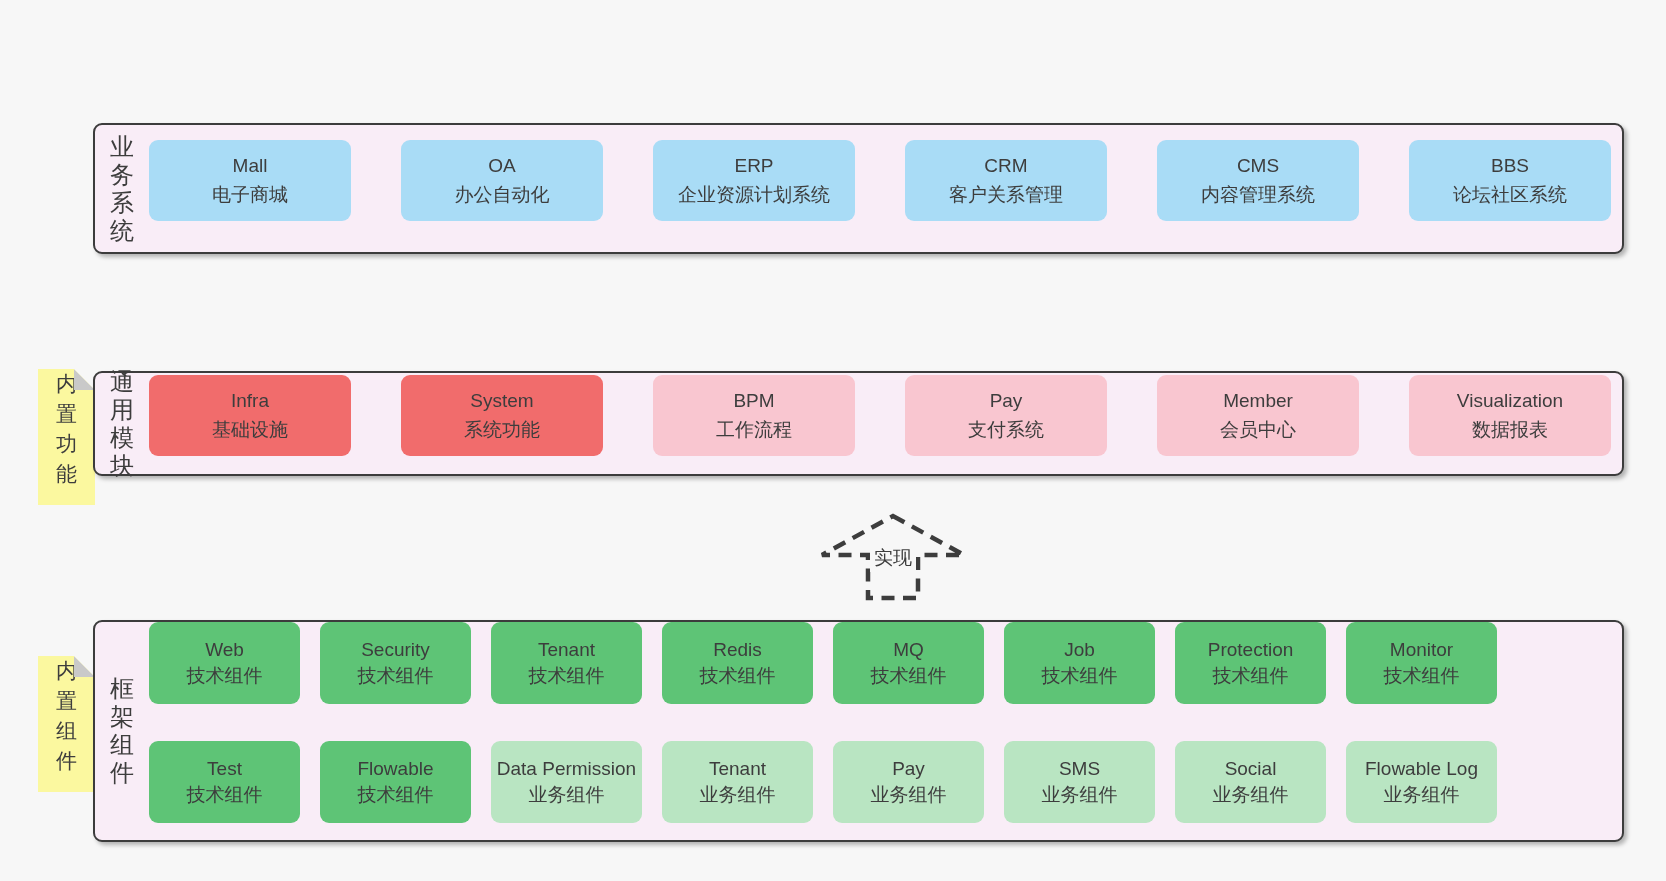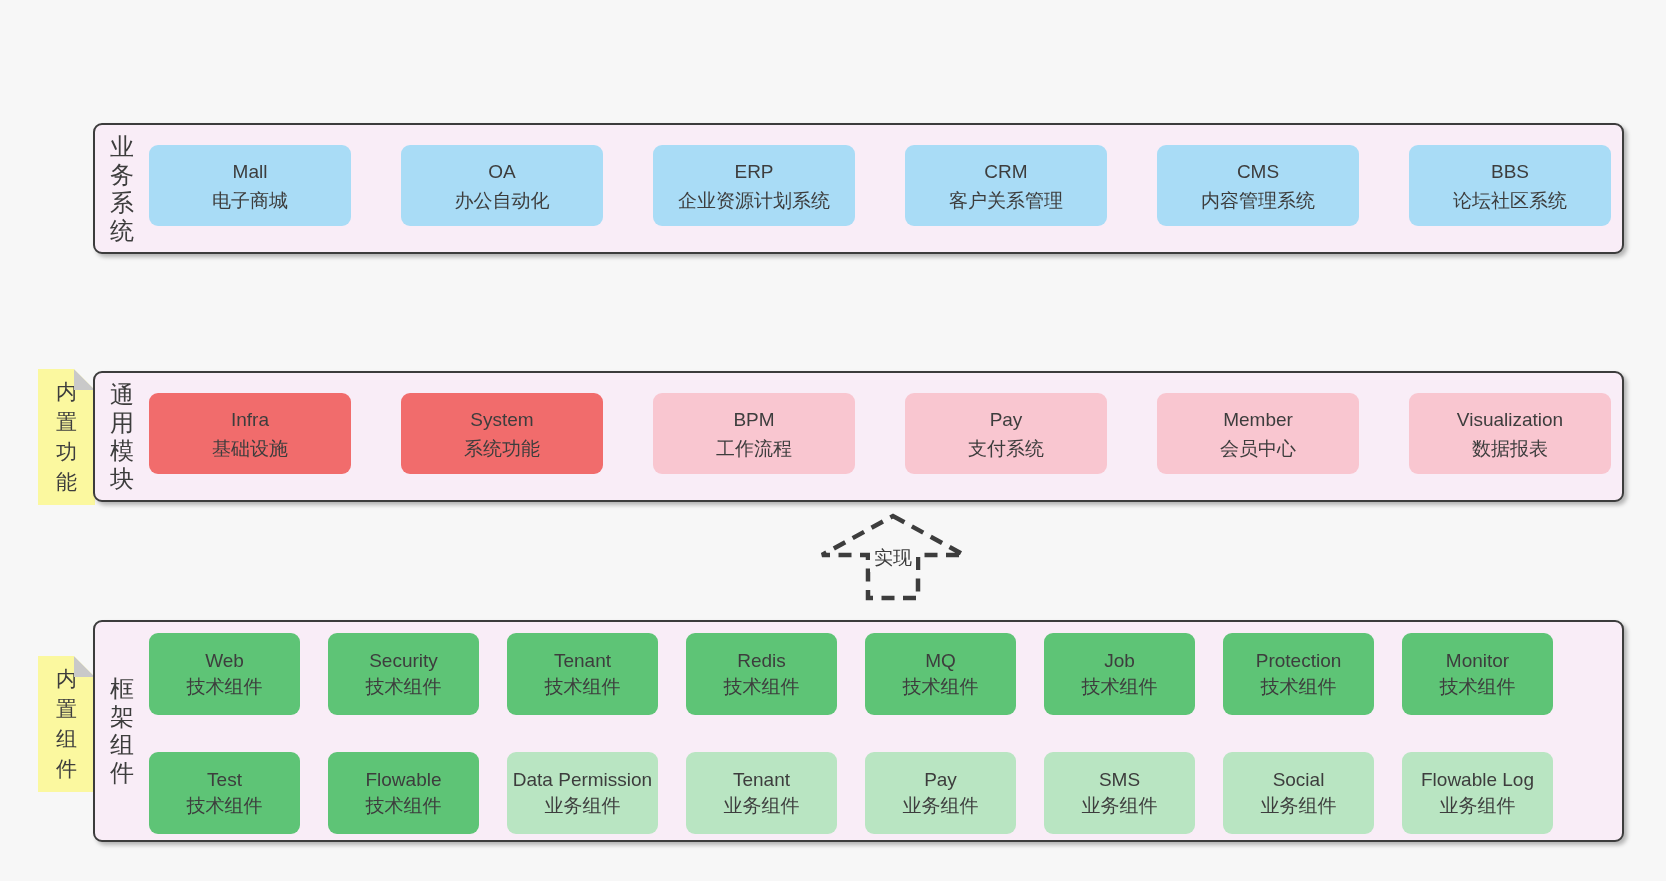--- a/index.html
+++ b/index.html
@@ -14,35 +14,35 @@
   .band{
     position:absolute;left:93px;width:1531px;box-sizing:border-box;
     background:var(--band-bg,#f9edf7);
     border:2px solid var(--band-border,#3c3c3c);
     border-radius:9px;
     box-shadow:3px 3px 4px rgba(0,0,0,.28);
     display:flex;align-items:stretch;
     z-index:2;
   }
   .band-top{top:123px;height:131px;}
-  .band-middle{top:371px;height:131px;}
+  .band-middle{top:371px;height:105px;}
   .band-bottom{top:620px;height:222px;}
 
   .v-label{
     width:54px;flex:0 0 54px;
     display:flex;align-items:center;justify-content:center;border-radius:24px;
   }
   .v-label span{
     display:block;width:26px;
     font-size:24px;line-height:28px;text-align:center;
     word-break:break-all;letter-spacing:0;
   }
-  .boxes{flex:1;display:flex;align-items:center;gap:50px;padding:0 0 6px 0;}
+  .boxes{flex:1;display:flex;align-items:center;gap:50px;padding:0 0 17px 0;}
   .band-bottom .inner{flex:1;display:flex;flex-direction:column;justify-content:center;gap:20px;}
-  .band-bottom .boxes{gap:28px;align-items:flex-end;}
+  .band-bottom .boxes{gap:20px;align-items:flex-end;}
 
   
   .node{
     box-sizing:border-box;border-radius:9px;
     display:flex;flex-direction:column;align-items:center;justify-content:center;
     text-align:center;font-size:19px;line-height:29px;
   }
   .node-wide{width:202px;height:81px;}
   .node-sm{width:151px;height:82px;line-height:26px;}
   .blue {background:var(--node-blue,#a9dcf6);}
@@ -50,21 +50,21 @@
   .pink {background:var(--node-pink,#f9c6d0);}
   .green{background:var(--node-green,#5ec476);}
   .green-light{background:var(--node-green-light,#b9e5c2);}
 
   
   .sticky-tab{
     position:absolute;left:38px;width:57px;height:136px;
     background:var(--tab-yellow,#fbf89f);
     clip-path:polygon(0 0,calc(100% - 21px) 0,100% 21px,100% 100%,0 100%);
     z-index:1;
-    display:flex;align-items:center;justify-content:center;
+    display:flex;align-items:flex-start;justify-content:center;
     filter:drop-shadow(2px 2px 2px rgba(0,0,0,.22));
   }
   .sticky-tab .fold{
     position:absolute;top:0;right:0;width:21px;height:21px;
     background:var(--tab-fold,#c9c9c9);
     clip-path:polygon(0 0,100% 100%,0 100%);
   }
   .tab-text{
     display:block;width:24px;
     font-size:21px;line-height:30px;text-align:center;word-break:break-all;

